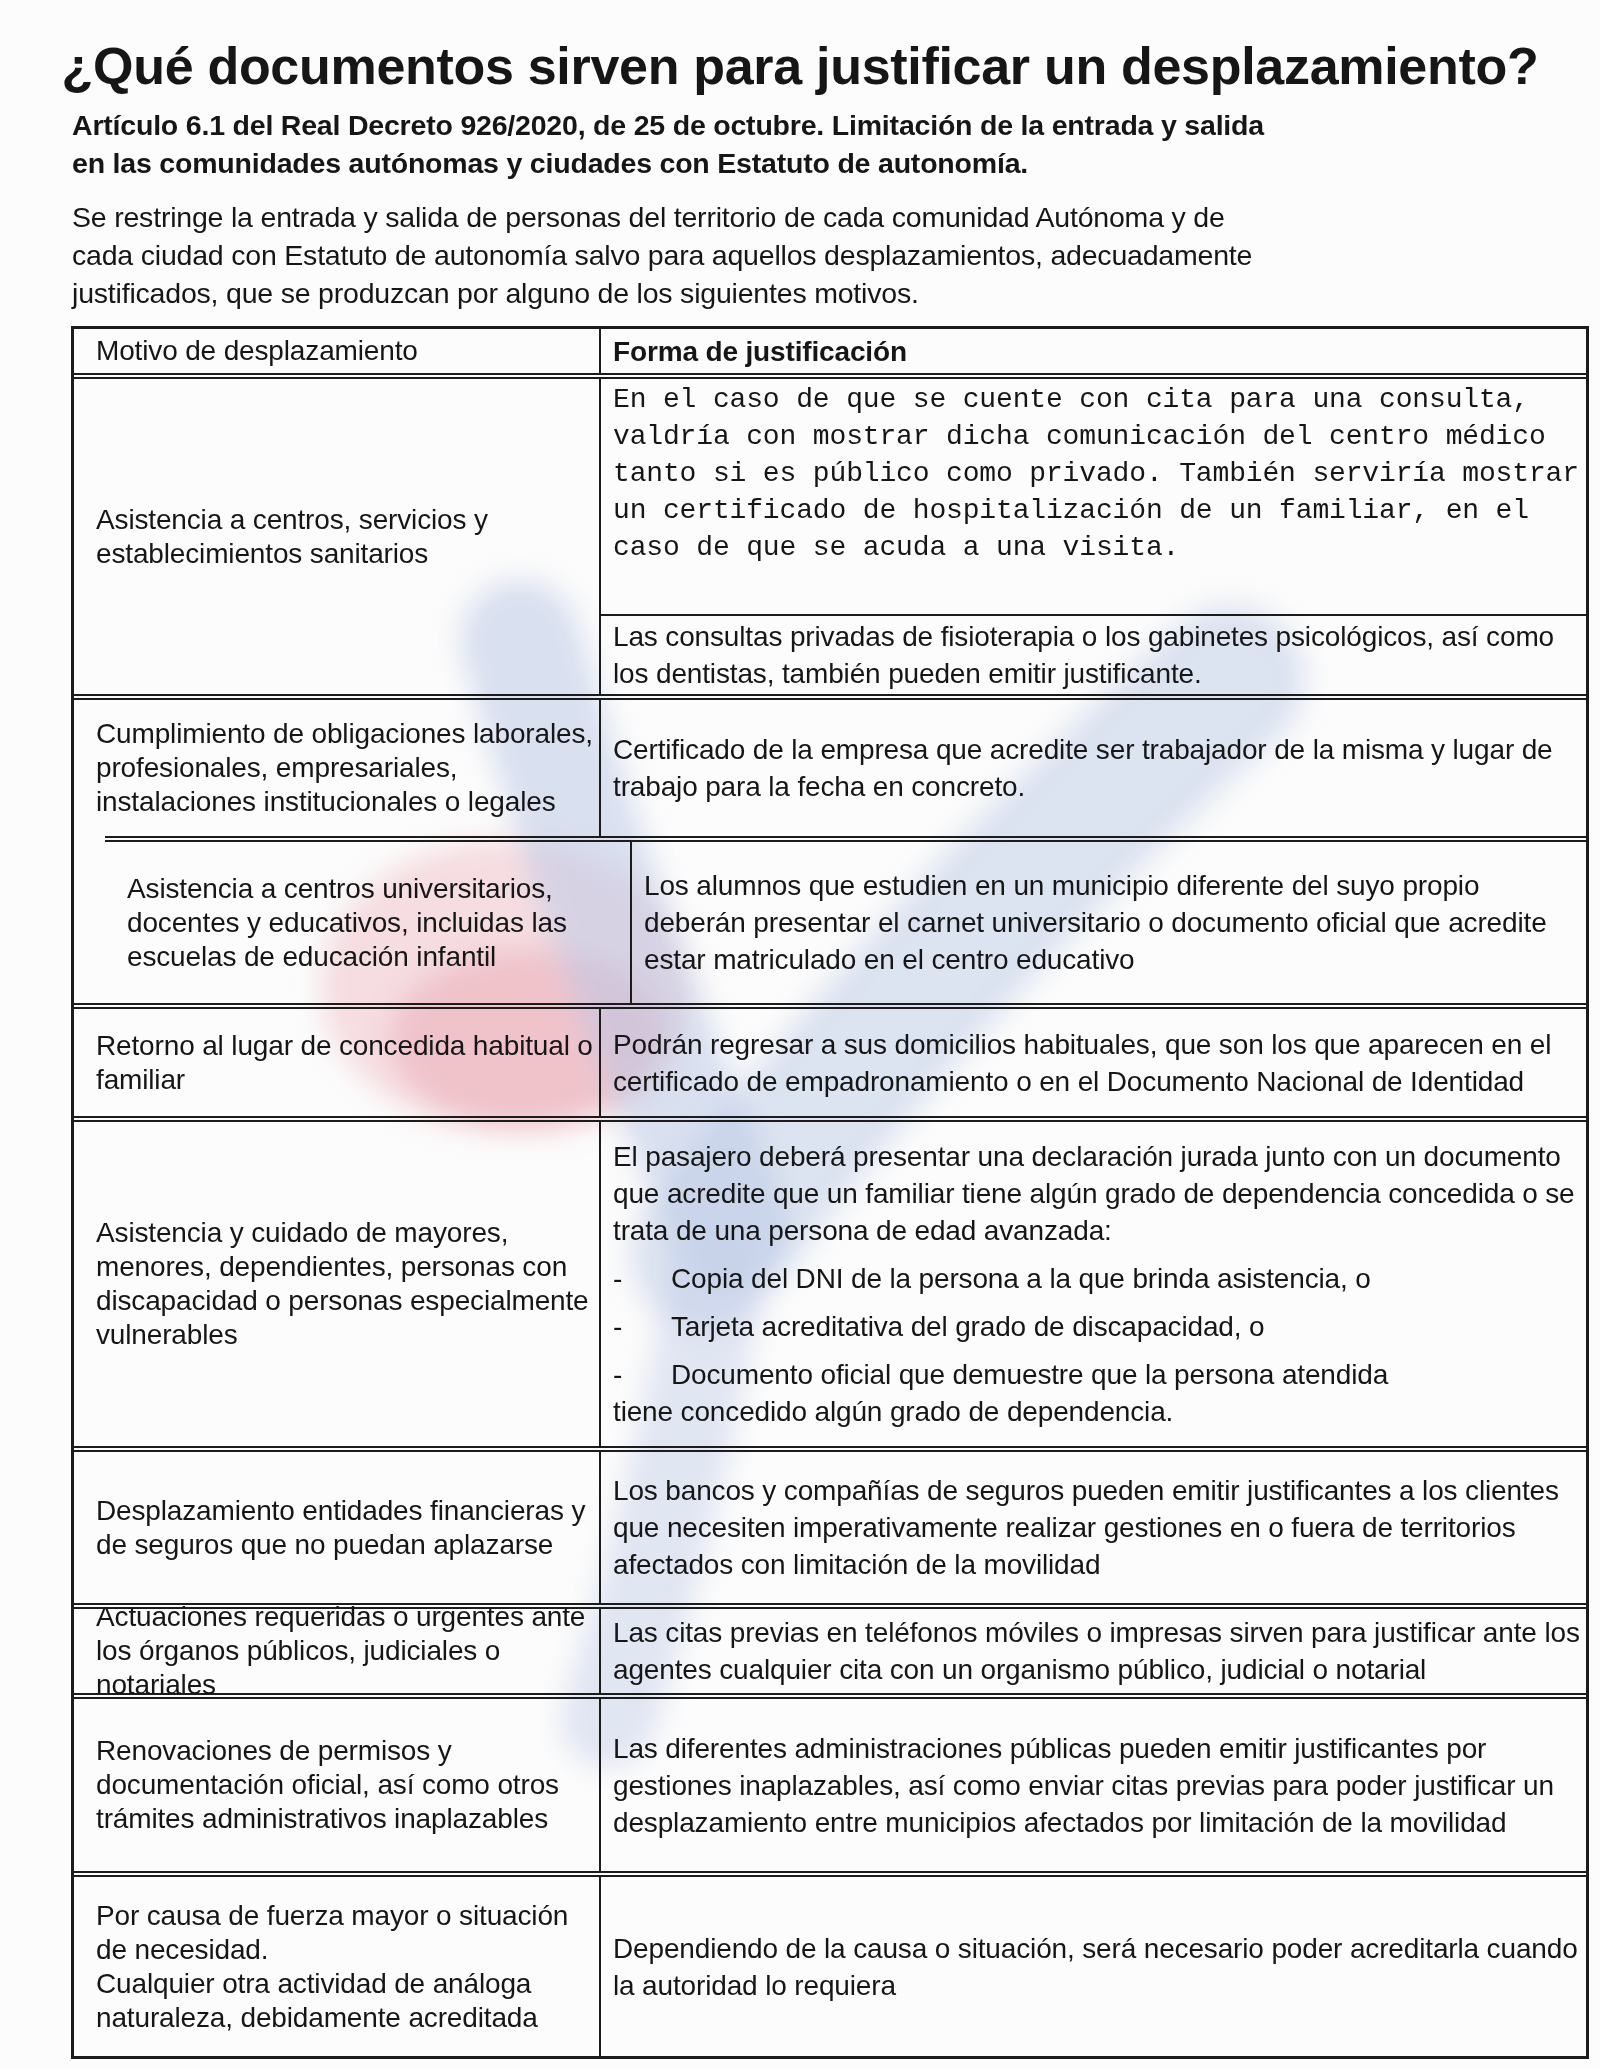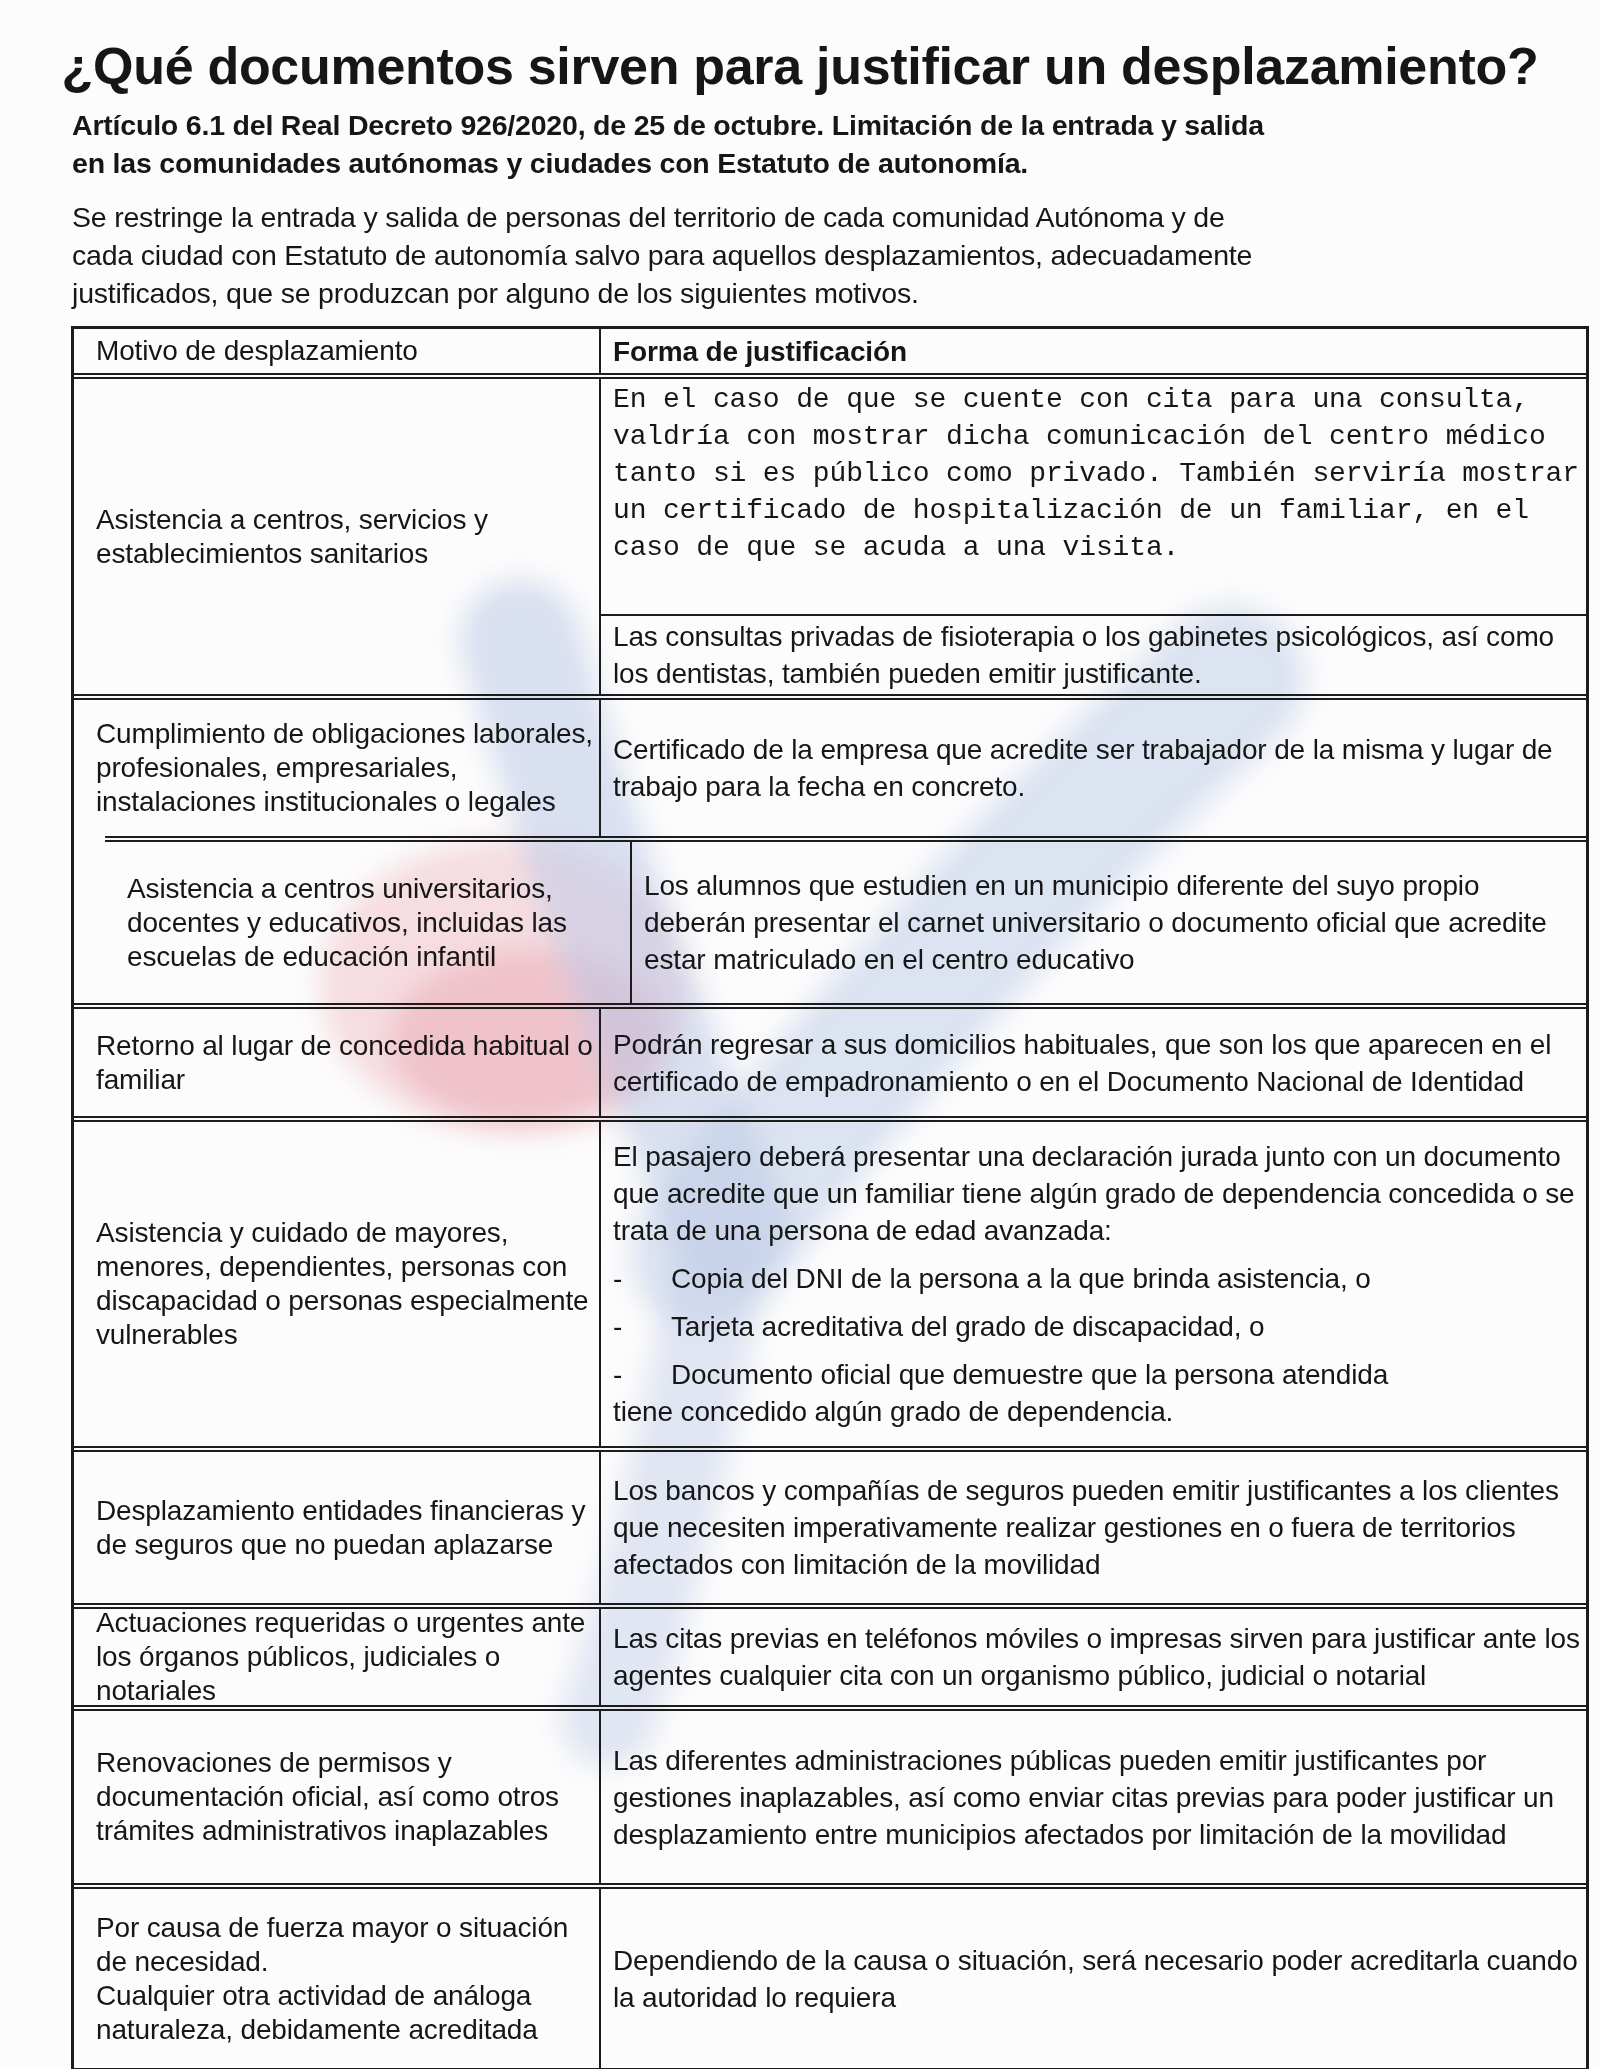--- a/index.html
+++ b/index.html
@@ -107,21 +107,21 @@
   .dash{display:inline-block;width:58px;}
   .dash::before{content:"-";}
   
   .r1 .sub:nth-child(1){height:235px;justify-content:flex-start;padding-top:2px;font-family:Liberation Mono, monospace;}
   .r1 .sub:nth-child(2){height:80px;}
   .r2{height:142px;}
   .r3{height:167px;margin-left:31px;}
   .r4{height:113px;}
   .r5{height:330px;}
   .r6{height:157px;}
-  .r7{height:102px;}
+  .r7{height:90px;}
   .r8{height:178px;}
   .r9{height:185px;}
 </style>
 </head>
 <body>
 
 <div class="page">
 
   <svg class="watermark" viewBox="0 0 1600 2069" width="1600" height="2069" aria-hidden="true">
     <defs>

